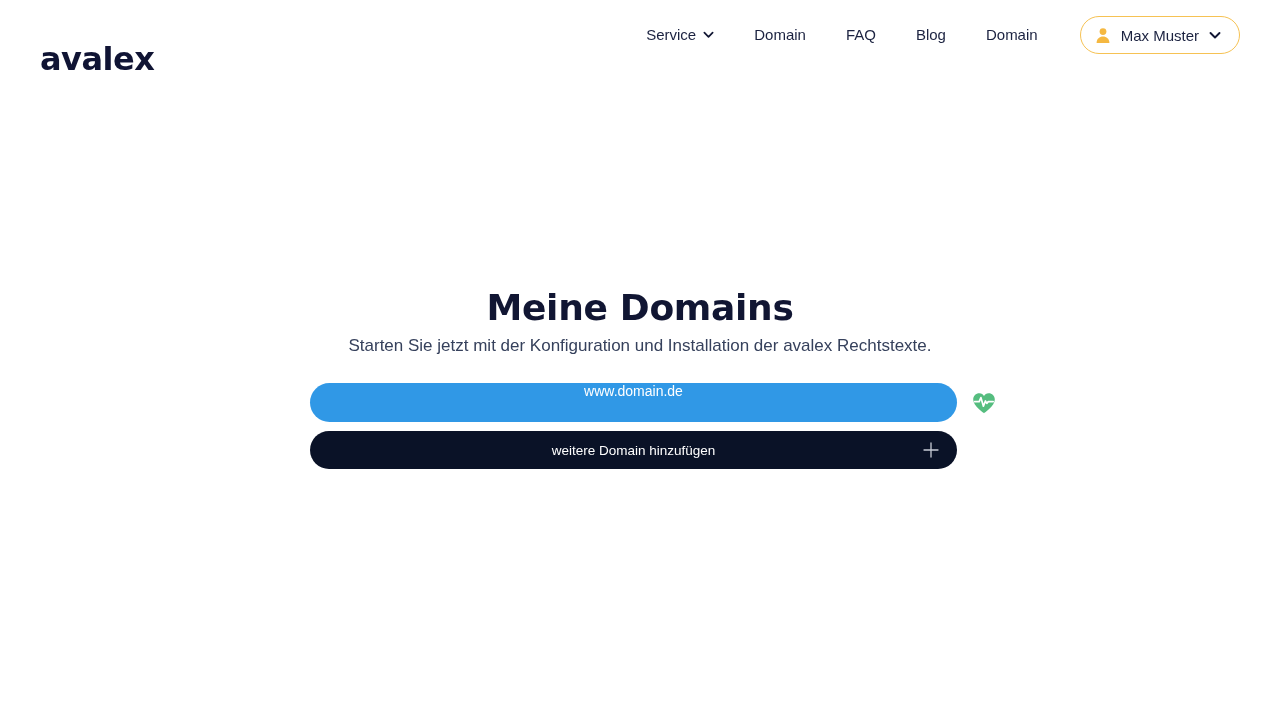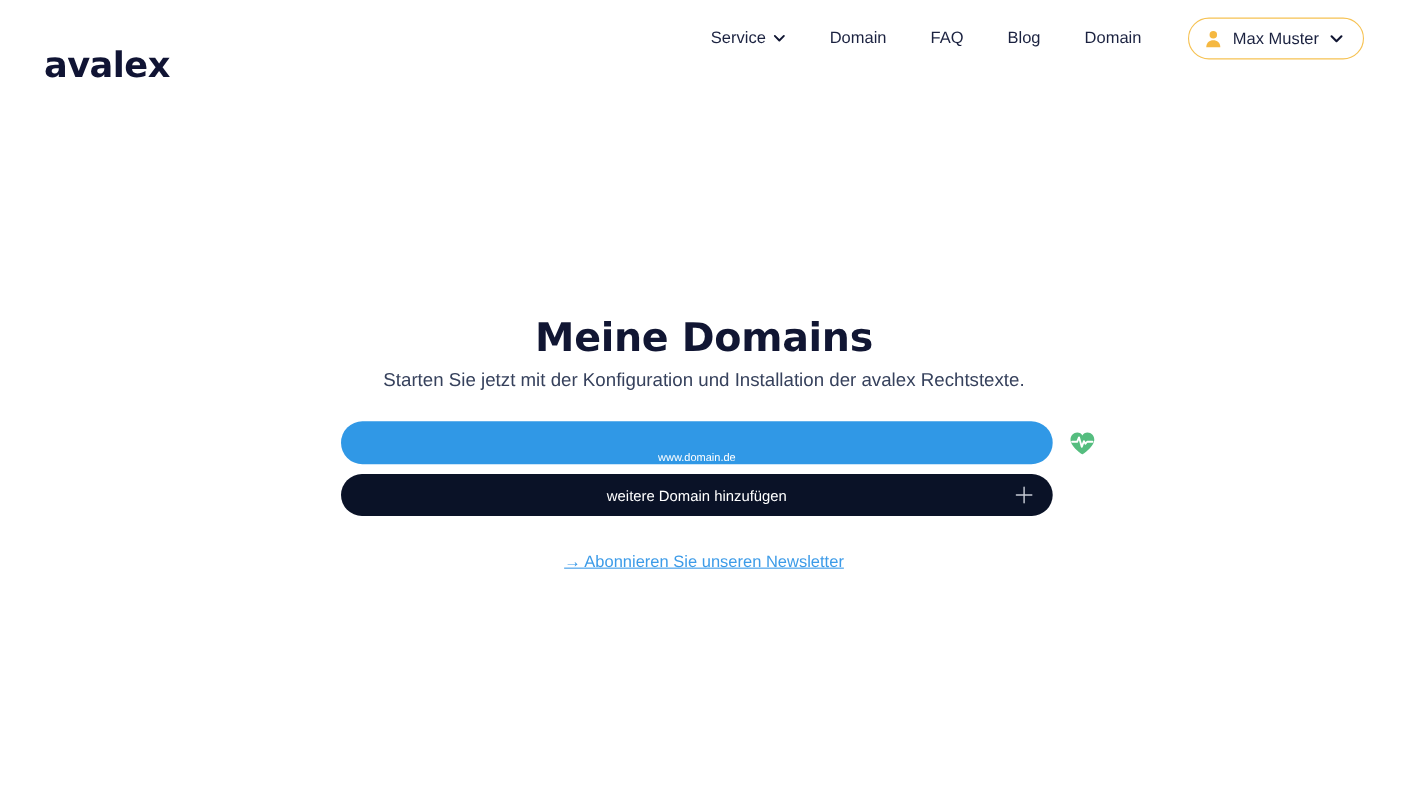--- a/index.html
+++ b/index.html
@@ -130,25 +130,25 @@
     align-items: center;
   }
 
   .domain-btn {
     width: 647px;
     height: 39px;
     border-radius: 20px;
     background: #3098e6;
     border: none;
     color: #ffffff;
-    font-size: 10px;
+    font-size: 14px;
     font-family: "Liberation Sans", sans-serif;
     cursor: pointer;
     display: flex;
-    align-items: flex-end;
+    align-items: flex-start;
     justify-content: center;
   }
 
   .health-icon {
     margin-left: 14px;
     width: 26px;
     height: 26px;
     display: block;
     cursor: pointer;
   }
@@ -269,17 +269,14 @@
 
   <button class="add-btn">
     <span class="add-label">weitere Domain hinzufügen</span>
     <span>
       <svg class="plus-icon" viewBox="0 0 20 20" aria-hidden="true">
         <path d="M10 3 V17 M3 10 H17" fill="none" stroke="#c8ccd6" stroke-width="1.3" stroke-linecap="round"></path>
       </svg>
     </span>
   </button>
 
-  <div class="newsletter">
-    <a>→ Abonnieren Sie unseren Newsletter</a>
-  </div>
 
 </div>
 
 </body></html>

